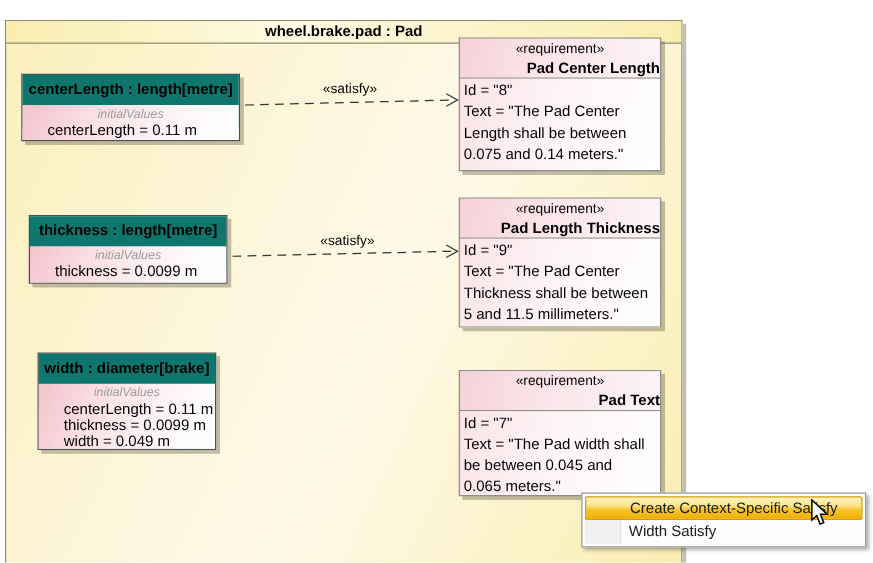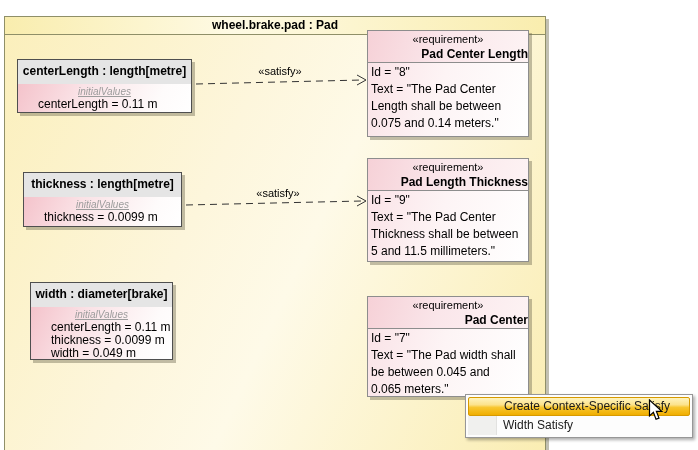--- a/index.html
+++ b/index.html
@@ -20,28 +20,28 @@
     text-align:center;font-weight:bold;font-size:12px;line-height:17px;color:#000;
   }
 
   
   .block{
     position:absolute;box-sizing:border-box;border:1px solid #4F4F4F;
     box-shadow:3px 3px 0 rgba(110,105,80,.42);background:#fff;
   }
   .block-header{
     box-sizing:border-box;height:42px;border-bottom:1px solid #4F4F4F;
-    background:#e5e5e5;text-align:center;font-weight:bold;font-size:12px;line-height:23px;color:#000;
+    background:#0f766e;text-align:center;font-weight:bold;font-size:12px;line-height:23px;color:#000;
     white-space:nowrap;overflow:hidden;
   }
   .block-body{
     position:absolute;left:0;right:0;top:24px;bottom:0;
     background:linear-gradient(115deg,#F4C3CB 0%,#FAE2E6 35%,#FEFBFB 80%,#FFFFFF 100%);
   }
-  .iv{font-style:italic;font-size:10px;color:#9C9C9C;text-align:center;line-height:12px;margin-top:2px;text-decoration:underline;}
+  .iv{font-style:italic;font-size:10px;color:#9C9C9C;text-align:center;line-height:12px;margin-top:2px;}
   .val{font-size:12px;color:#000;line-height:13px;padding-left:20px;white-space:nowrap;}
 
   
   .req{
     position:absolute;box-sizing:border-box;border:1px solid #8D8D8D;
     box-shadow:3px 3px 0 rgba(110,105,80,.42);width:162px;
   }
   .req-header{
     box-sizing:border-box;height:32px;border-bottom:1px solid #8D8D8D;
     background:linear-gradient(105deg,#F6D1D7 0%,#FAE6EA 45%,#FDF3F4 100%);
@@ -130,21 +130,21 @@
     </div>
     <div class="req-body">Id = "9"
 Text = "The Pad Center
 Thickness shall be between
 5 and 11.5 millimeters."</div>
   </div>
 
   <div class="req" style="left:367px;top:296px;height:101px;">
     <div class="req-header">
       <div class="req-stereo">«requirement»</div>
-      <div class="req-name">Pad Center</div>
+      <div class="req-name">Pad Text</div>
     </div>
     <div class="req-body">Id = "7"
 Text = "The Pad width shall
 be between 0.045 and
 0.065 meters."</div>
   </div>
 
   <svg class="overlay">
     <g stroke="#333333" stroke-width="1" fill="none">
       <line x1="196" y1="84" x2="362" y2="80" stroke-dasharray="7,5"></line>

